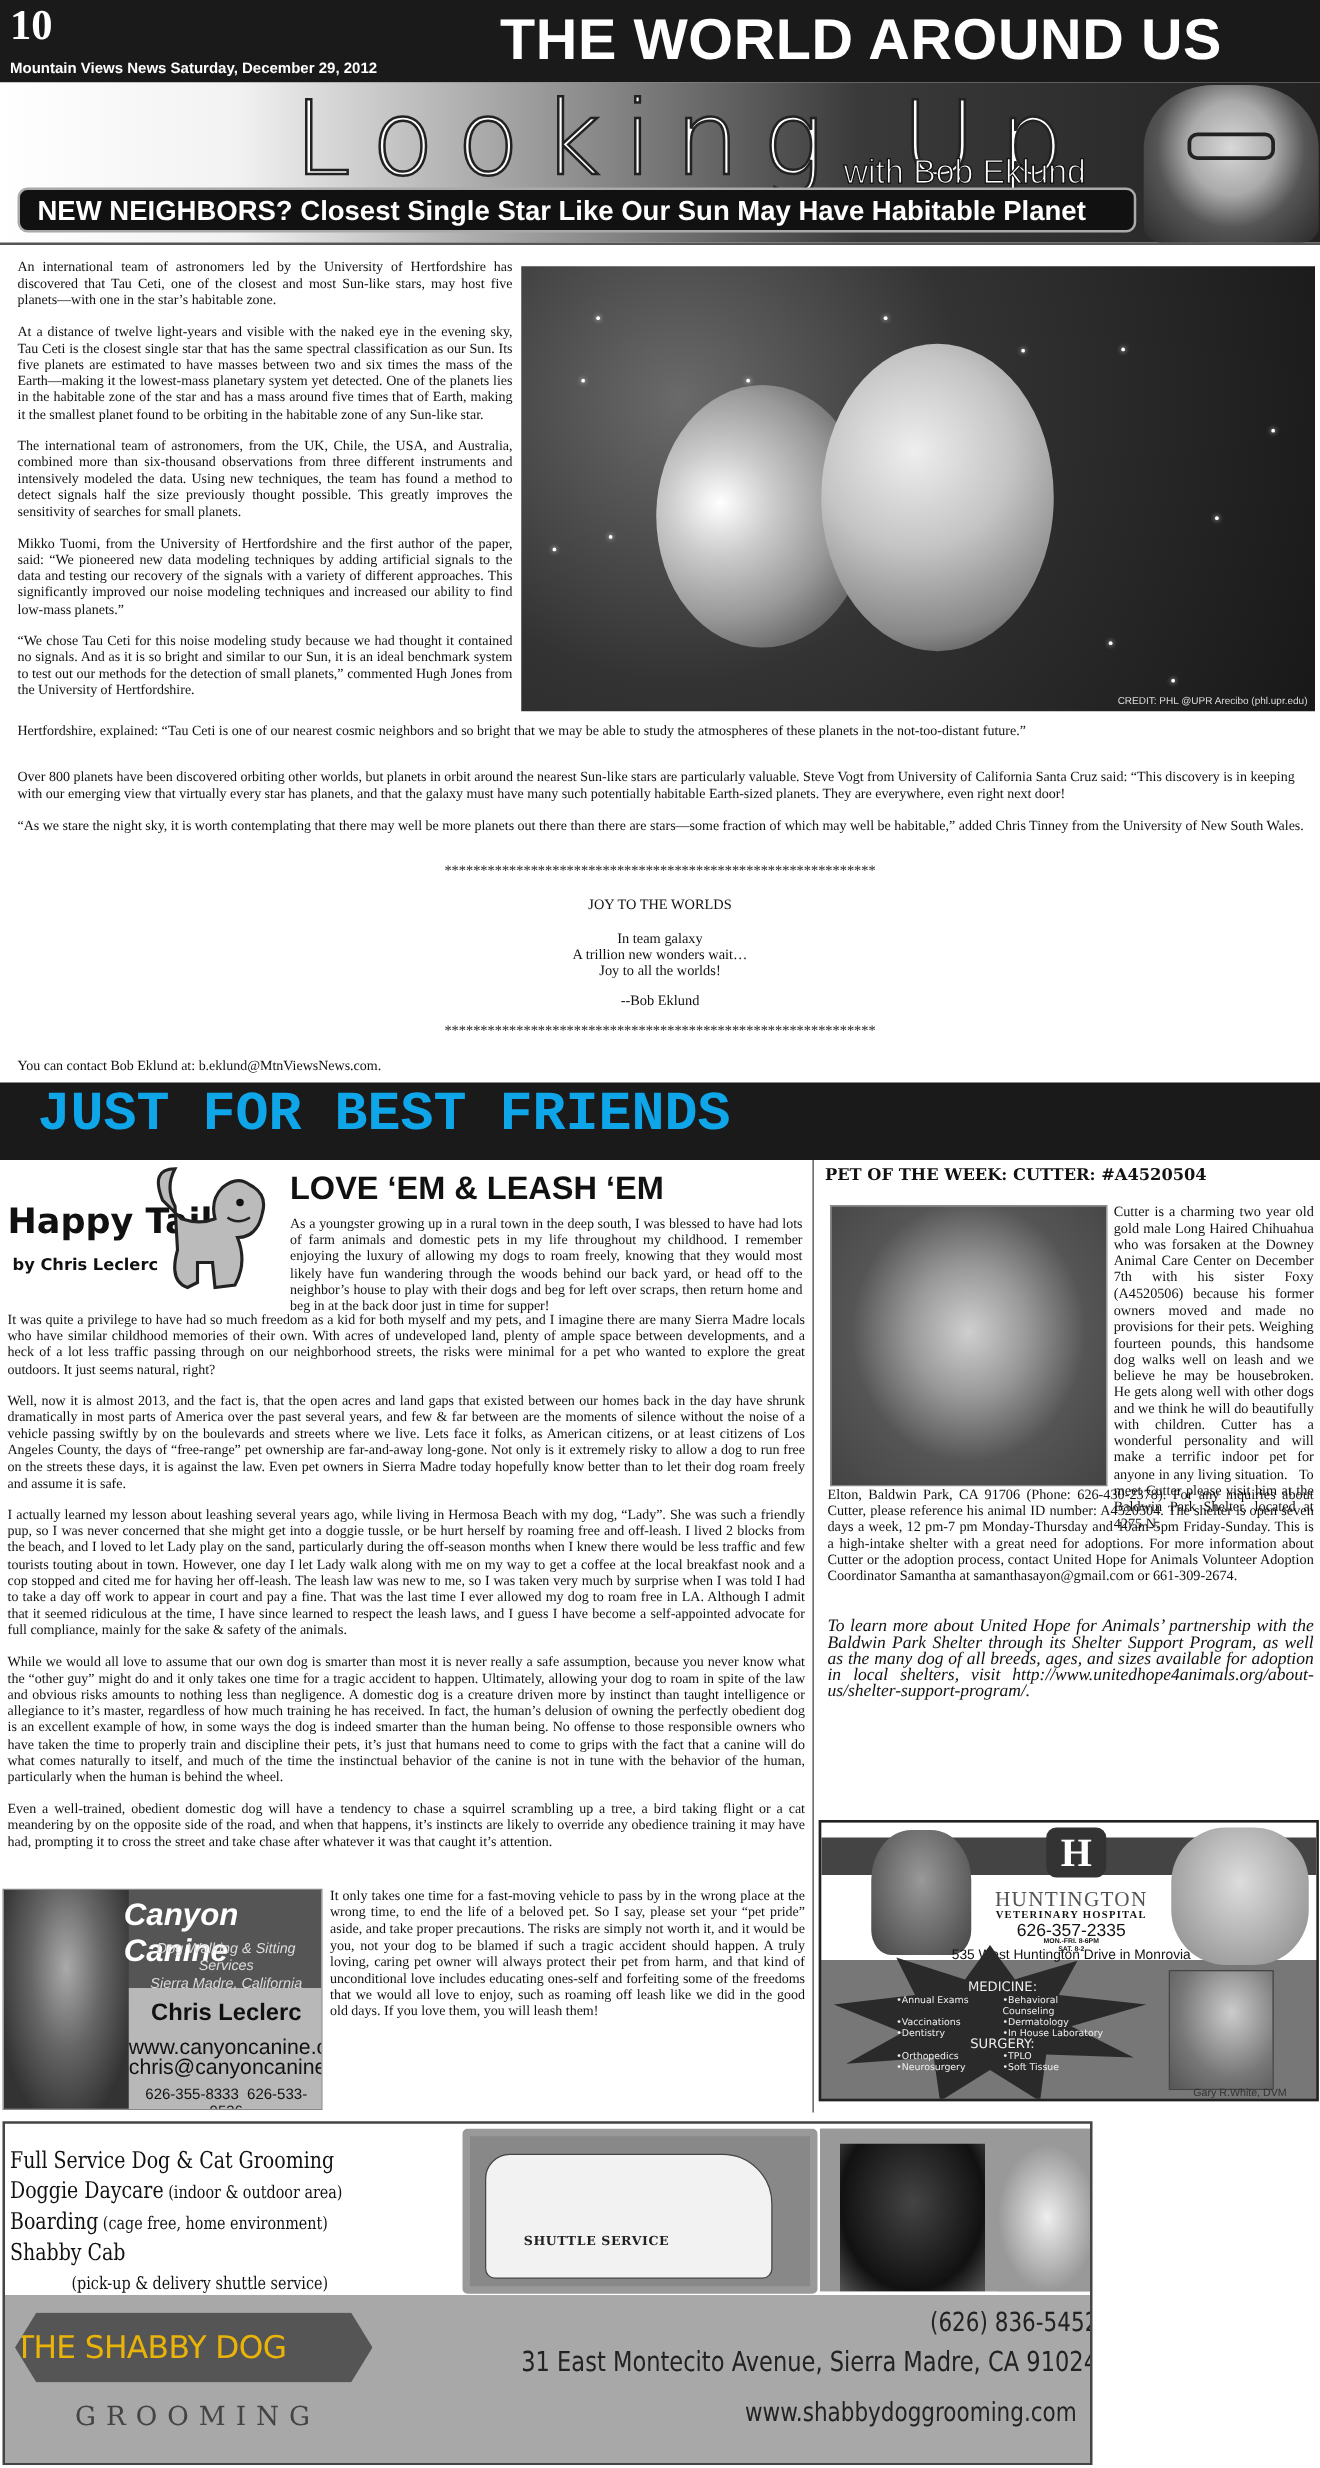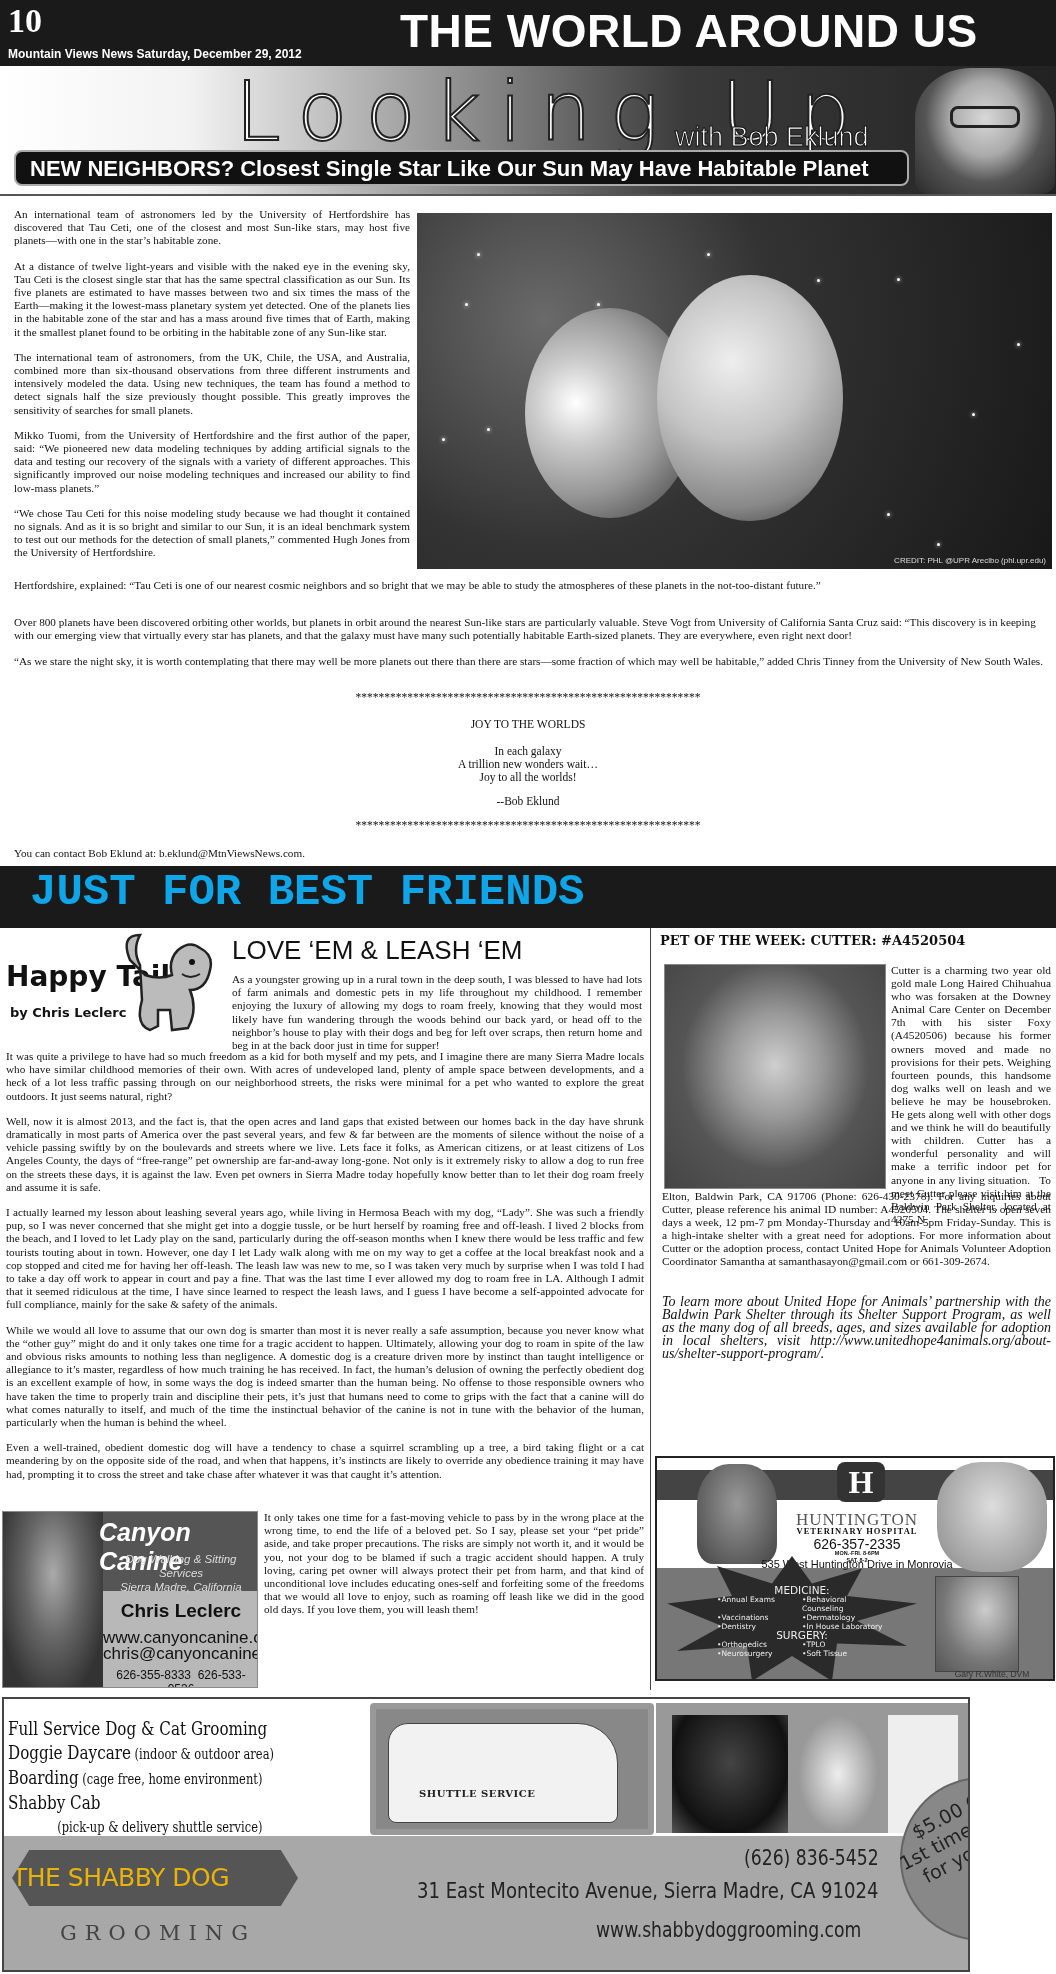--- a/index.html
+++ b/index.html
@@ -23,21 +23,21 @@
 .planet2{left:240px;top:62px;width:186px;height:246px;border-radius:50%;background:radial-gradient(circle at 40% 35%,#eee 0%,#c4c4c4 40%,#888 75%,#333 100%)}
 .star{position:absolute;width:3px;height:3px;background:#fff;border-radius:50%;box-shadow:0 0 4px #fff}
 .credit{right:6px;bottom:4px;font-size:8px;color:#ddd;font-family:"Liberation Sans",sans-serif}
 .full-para{left:14px;width:1030px;font-size:11.2px;line-height:13.2px}
 .poem{left:0;width:1056px;text-align:center;font-size:11.5px;line-height:14px}
 .section2{left:0;top:866px;width:1056px;height:62px;background:#1a1a1a;color:#0ea5e9;font-family:Liberation Mono, monospace;font-weight:bold;font-size:44px;padding:1px 30px}
 .divider-v{left:650px;top:928px;width:1px;height:762px;background:#444}
 .happytails{left:6px;top:960px;font-family:"DejaVu Sans",sans-serif;font-size:28px;font-weight:bold}
 .byline{left:10px;top:1005px;font-family:"DejaVu Sans",sans-serif;font-size:13px;font-weight:bold}
 .dog-cartoon{left:110px;top:930px;width:110px;height:108px}
-.love-title{left:232px;top:935px;font-family:"Liberation Sans",sans-serif;font-weight:normal;font-size:26px}
+.love-title{left:232px;top:935px;font-family:"Liberation Sans",sans-serif;font-weight:bold;font-size:26px}
 .love-intro{left:232px;top:973px;width:410px}
 .love-body{left:6px;top:1050px;width:638px}
 .love-body p{margin-bottom:12px}
 .canyon-ad{left:2px;top:1511px;width:256px;height:177px;background:linear-gradient(180deg,#555 0%,#555 45%,#b8b8b8 45%,#b8b8b8 100%);border:1px solid #888;overflow:hidden}
 .canyon-dog{left:0;top:0;width:100px;height:177px;background:radial-gradient(ellipse at 50% 35%,#aaa 0%,#666 40%,#333 80%)}
 .canyon-title{left:96px;top:6px;font-family:"Liberation Sans",sans-serif;font-style:italic;font-weight:bold;font-size:25px;color:#fff}
 .canyon-sub{left:100px;top:40px;width:156px;text-align:center;font-family:"Liberation Sans",sans-serif;font-style:italic;font-size:11.5px;color:#ddd;line-height:14px}
 .canyon-name{left:100px;top:88px;width:156px;text-align:center;font-family:"Liberation Sans",sans-serif;font-weight:bold;font-size:19px;color:#111}
 .canyon-contact{left:100px;top:118px;width:156px;text-align:center;font-family:"Liberation Sans",sans-serif;font-size:17px;color:#111;line-height:16px}
 .canyon-phones{left:100px;top:156px;width:156px;text-align:center;font-family:"Liberation Sans",sans-serif;font-size:12px;color:#111}
@@ -58,21 +58,21 @@
 .vet-address{left:0;top:100px;width:400px;text-align:center;font-family:"Liberation Sans",sans-serif;font-size:11px}
 .vet-cat{left:40px;top:6px;width:80px;height:100px;border-radius:40% 40% 20% 20%;background:radial-gradient(ellipse at 50% 40%,#999,#444)}
 .vet-dog{left:280px;top:4px;width:110px;height:110px;border-radius:40%;background:radial-gradient(ellipse at 50% 40%,#ddd,#888)}
 .vet-star{left:10px;top:98px;width:250px;height:125px;background:#2a2a2a;clip-path:polygon(50% 0%,58% 22%,78% 10%,72% 32%,100% 38%,76% 52%,96% 72%,68% 70%,66% 100%,50% 80%,34% 100%,32% 72%,4% 76%,22% 56%,0% 38%,26% 32%,20% 8%,42% 22%)}
 .vet-med{left:60px;top:128px;width:170px;color:#eee;font-family:"DejaVu Sans",sans-serif;font-size:7.5px;line-height:9px}
 .vet-med .h{text-align:center;font-size:10.5px;font-weight:normal}
 .vet-med .row{display:flex}
 .vet-med .row span{flex:1}
 .vet-doc{left:278px;top:118px;width:84px;height:96px;background:radial-gradient(ellipse at 60% 35%,#ccc,#777 60%,#555);border:1px solid #444}
 .vet-docname{left:272px;top:211px;width:126px;text-align:center;font-family:"Liberation Sans",sans-serif;font-size:8.5px;color:#333}
-.shabby-ad{left:2px;top:1697px;width:968px;height:275px;border:2px solid #444;background:#fff;overflow:hidden}
+.shabby-ad{left:2px;top:1697px;width:872px;height:275px;border:2px solid #444;background:#fff;overflow:hidden}
 .shabby-services{left:4px;top:18px;font-size:18.5px;line-height:24px;font-family:"DejaVu Serif",serif;font-weight:normal;transform:scaleX(0.82);transform-origin:left top;width:420px}
 .shabby-services .small{font-size:14px}
 .shabby-photo1{left:366px;top:4px;width:284px;height:132px;background:#888;border:6px solid #999;border-radius:4px}
 .van{left:12px;top:14px;width:230px;height:100px;background:#f2f2f2;border-radius:20px 40px 8px 8px;border:1px solid #444}
 .van-text{left:30px;top:64px;font-size:10px;font-family:"DejaVu Serif",serif;font-weight:bold;color:#222;letter-spacing:0.5px}
 .shabby-photo2{left:652px;top:4px;width:400px;height:130px;background:#999;border:6px solid #999}
 .poodle{left:10px;top:6px;width:116px;height:118px;background:radial-gradient(ellipse at 50% 40%,#444,#111 70%,#555);}
 .poodle2{left:136px;top:6px;width:80px;height:118px;background:radial-gradient(ellipse at 50% 50%,#eee,#999 70%)}
 .poodle3{left:226px;top:6px;width:70px;height:118px;background:#eee}
 .shabby-bottom{left:0;top:137px;width:1052px;height:138px;background:#a8a8a8}
@@ -128,21 +128,21 @@
 </div>
 
 <div class="abs full-para" style="top:579px">
   <div>Hertfordshire, explained: “Tau Ceti is one of our nearest cosmic neighbors and so bright that we may be able to study the atmospheres of these planets in the not-too-distant future.”</div>
 </div>
 <div class="abs full-para" style="top:616px">Over 800 planets have been discovered orbiting other worlds, but planets in orbit around the nearest Sun-like stars are particularly valuable.  Steve Vogt from University of California Santa Cruz said: “This discovery is in keeping with our emerging view that virtually every star has planets, and that the galaxy must have many such potentially habitable Earth-sized planets.  They are everywhere, even right next door!</div>
 <div class="abs full-para" style="top:655px">“As we stare the night sky, it is worth contemplating that there may well be more planets out there than there are stars—some fraction of which may well be habitable,” added Chris Tinney from the University of New South Wales.</div>
 
 <div class="abs poem" style="top:690px">************************************************************</div>
 <div class="abs poem" style="top:717px">JOY TO THE WORLDS</div>
-<div class="abs poem" style="top:744px">In each galaxy</div>
+<div class="abs poem" style="top:744px">In team galaxy</div>
 <div class="abs poem" style="top:757px">A trillion new wonders wait…</div>
 <div class="abs poem" style="top:770px">Joy to all the worlds!</div>
 <div class="abs poem" style="top:794px">--Bob Eklund</div>
 <div class="abs poem" style="top:818px">************************************************************</div>
 
 <div class="abs" style="left:14px;top:847px;font-size:11.2px">You can contact Bob Eklund at: b.eklund@MtnViewsNews.com.</div>
 
 <div class="abs section2">JUST FOR BEST FRIENDS</div>
 <div class="abs divider-v"></div>
 

